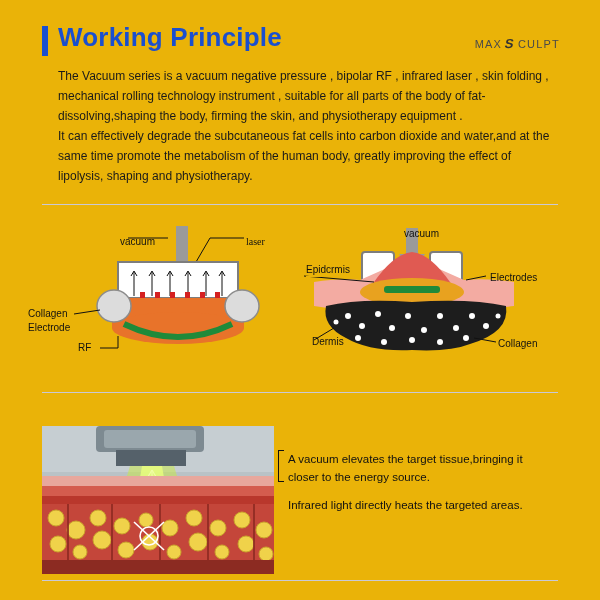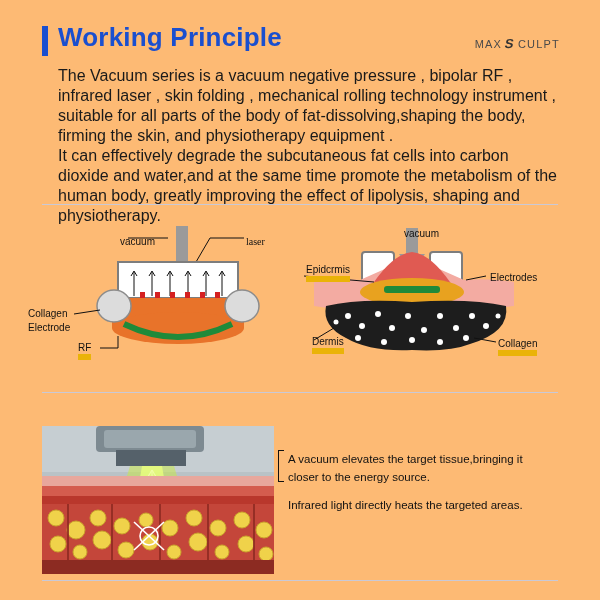--- a/index.html
+++ b/index.html
@@ -6,21 +6,21 @@
   html, body {
     margin: 0; padding: 0;
     width: 600px; height: 600px;
     background: #ffffff;
     font-family: "Liberation Sans", sans-serif;
   }
   .page {
     position: relative;
     width: 600px; height: 600px;
     overflow: hidden;
-    background: #fdba74;
+    background: #eab308;
   }
 
   
   .header {
     position: absolute;
     left: 0; top: 10px;
     width: 600px; height: 50px;
   }
   .accent-bar {
     position: absolute;
@@ -54,21 +54,21 @@
     color: #333;
     transform: skewX(-12deg);
     font-weight: bold;
   }
 
   
   .body-text {
     position: absolute;
     left: 58px; top: 66px;
     width: 500px;
-    font-size: 16px;
+    font-size: 12px;
     line-height: 20px;
     color: #1a1a1a;
   }
   .body-text p { margin: 0; }
 
   
   .rule {
     position: absolute;
     left: 42px;
     width: 516px;
@@ -84,21 +84,21 @@
     position: absolute;
     left: 0; top: 210px;
     width: 600px; height: 175px;
   }
   .lbl {
     position: absolute;
     font-size: 10px;
     color: #111;
     white-space: nowrap;
   }
-  .lbl.ul { border-bottom: 6px solid #eab308; padding-bottom: 1px; }
+  .lbl.ul { border-bottom: 1px solid #eab308; padding-bottom: 1px; }
 
   
   .bottom {
     position: absolute;
     left: 0; top: 400px;
     width: 600px; height: 180px; padding-left: 20px;
   }
   .photo {
     position: absolute;
     left: 42px; top: 26px;

